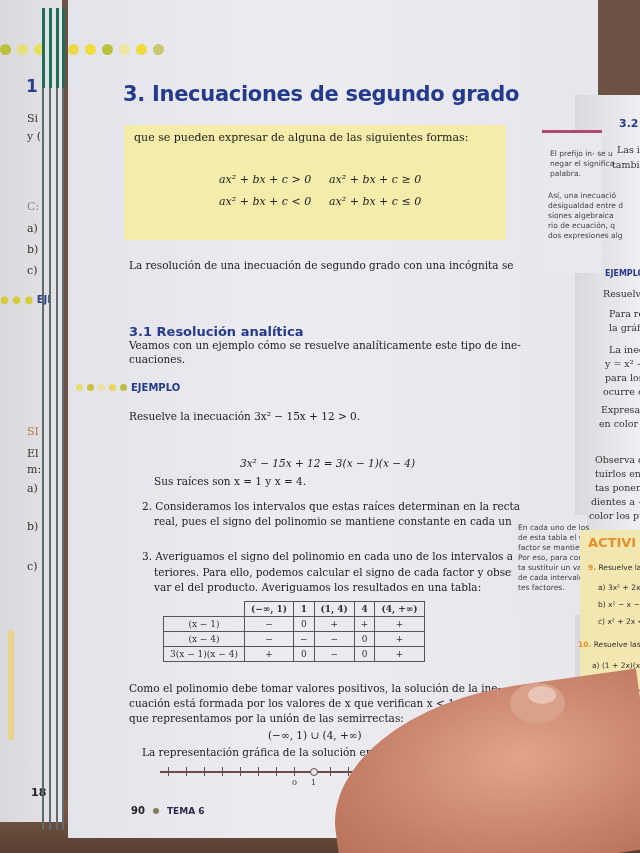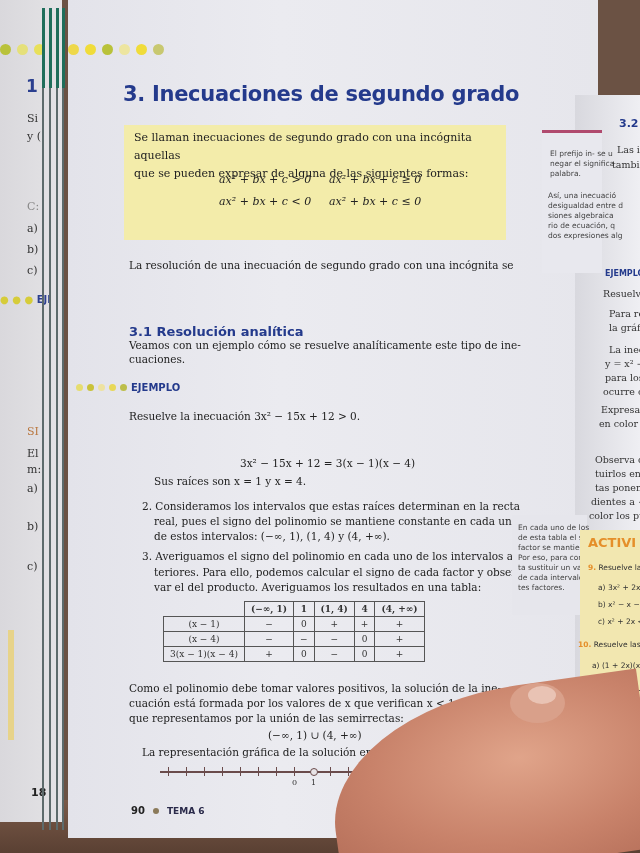--- a/index.html
+++ b/index.html
@@ -88,21 +88,20 @@
       <span style="background:#f0dc3a"></span>
       <span style="background:#b9c23a"></span>
       <span style="background:#ede5a0"></span>
       <span style="background:#f0dc3a"></span>
       <span style="background:#c8c870"></span>
   </div>
 
   <div class="title">3. Inecuaciones de segundo grado</div>
 
   <div class="defbox">
-    <div>Se llaman inecuaciones de segundo grado con una incógnita aquellas</div>
     <div>que se pueden expresar de alguna de las siguientes formas:</div>
     <div class="f" style="left:95px;top:46px">ax² + bx + c &gt; 0</div>
     <div class="f" style="left:205px;top:46px">ax² + bx + c ≥ 0</div>
     <div class="f" style="left:95px;top:68px">ax² + bx + c &lt; 0</div>
     <div class="f" style="left:205px;top:68px">ax² + bx + c ≤ 0</div>
   </div>
 
   <div class="p" style="top:257px">La resolución de una inecuación de segundo grado con una incógnita se</div>
 
   <div class="h2">3.1 Resolución analítica</div>
@@ -113,25 +112,24 @@
   <div class="ejemplo">
     <span class="d" style="background:#e6dd70"></span>
       <span class="d" style="background:#c9c23a"></span>
       <span class="d" style="background:#eee2a0"></span>
       <span class="d" style="background:#e8d858"></span>
       <span class="d" style="background:#bdbe4a"></span>
     <span>EJEMPLO</span>
   </div>
 
   <div class="p" style="top:408px">Resuelve la inecuación 3x² − 15x + 12 &gt; 0.</div>
-  <div class="p" style="left:172px;top:455px;">3x² − 15x + 12 = 3(x − 1)(x − 4)</div>
+  <div class="p" style="left:172px;top:455px;font-style:italic">3x² − 15x + 12 = 3(x − 1)(x − 4)</div>
   <div class="p" style="left:86px;top:473px">Sus raíces son x = 1 y x = 4.</div>
   <div class="p" style="left:74px;top:498px">2. Consideramos los intervalos que estas raíces determinan en la recta</div>
   <div class="p" style="left:86px;top:513px">real, pues el signo del polinomio se mantiene constante en cada uno</div>
-  <div class="p" style="left:86px;top:528px">de estos intervalos: (−∞, 1), (1, 4) y (4, +∞).</div>
   <div class="p" style="left:74px;top:548px">3. Averiguamos el signo del polinomio en cada uno de los intervalos an-</div>
   <div class="p" style="left:86px;top:564px">teriores. Para ello, podemos calcular el signo de cada factor y obser-</div>
   <div class="p" style="left:86px;top:579px">var el del producto. Averiguamos los resultados en una tabla:</div>
 
   <table class="sign">
     <tbody>
         <tr>
       <td class="blank"></td>
       <td class="h">(−∞, 1)</td>
       <td class="h">1</td>

